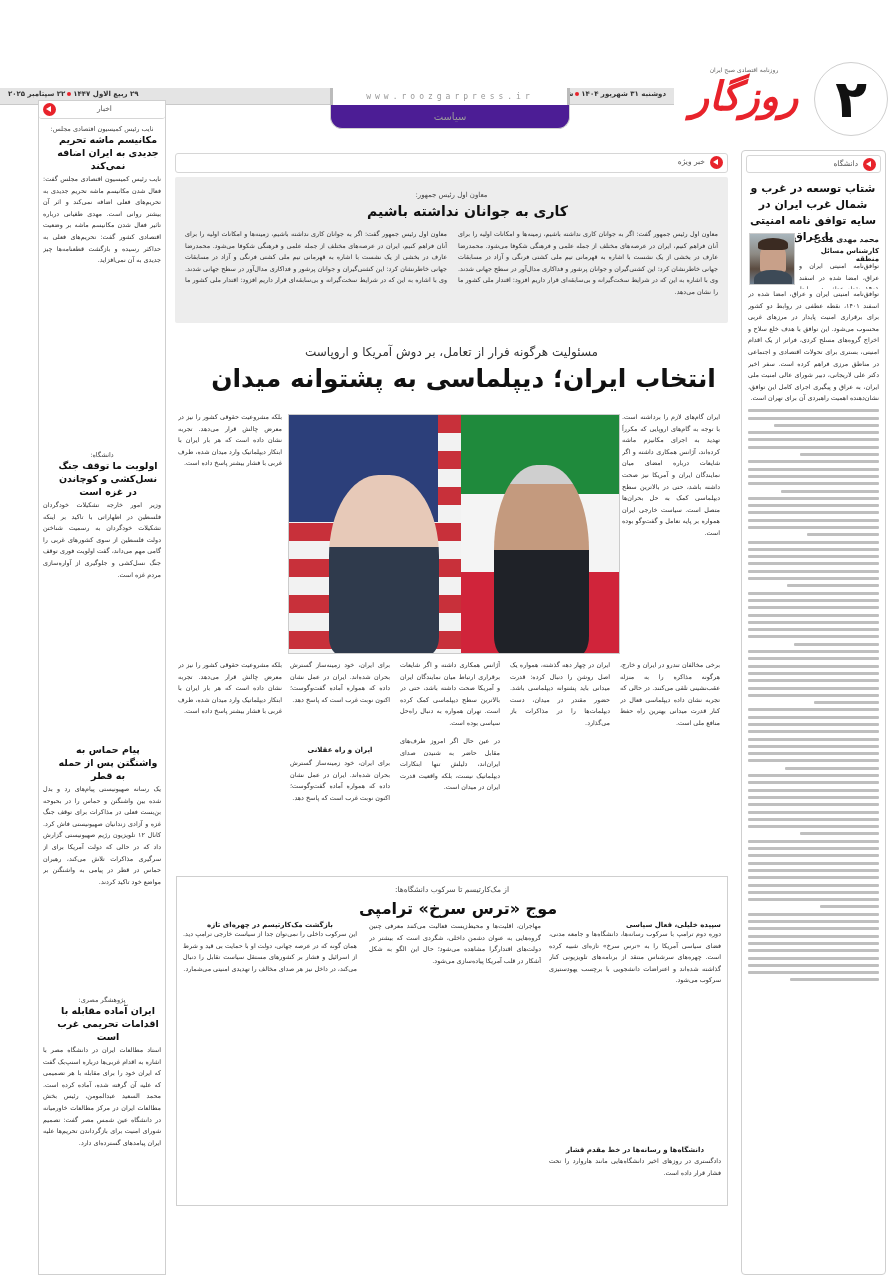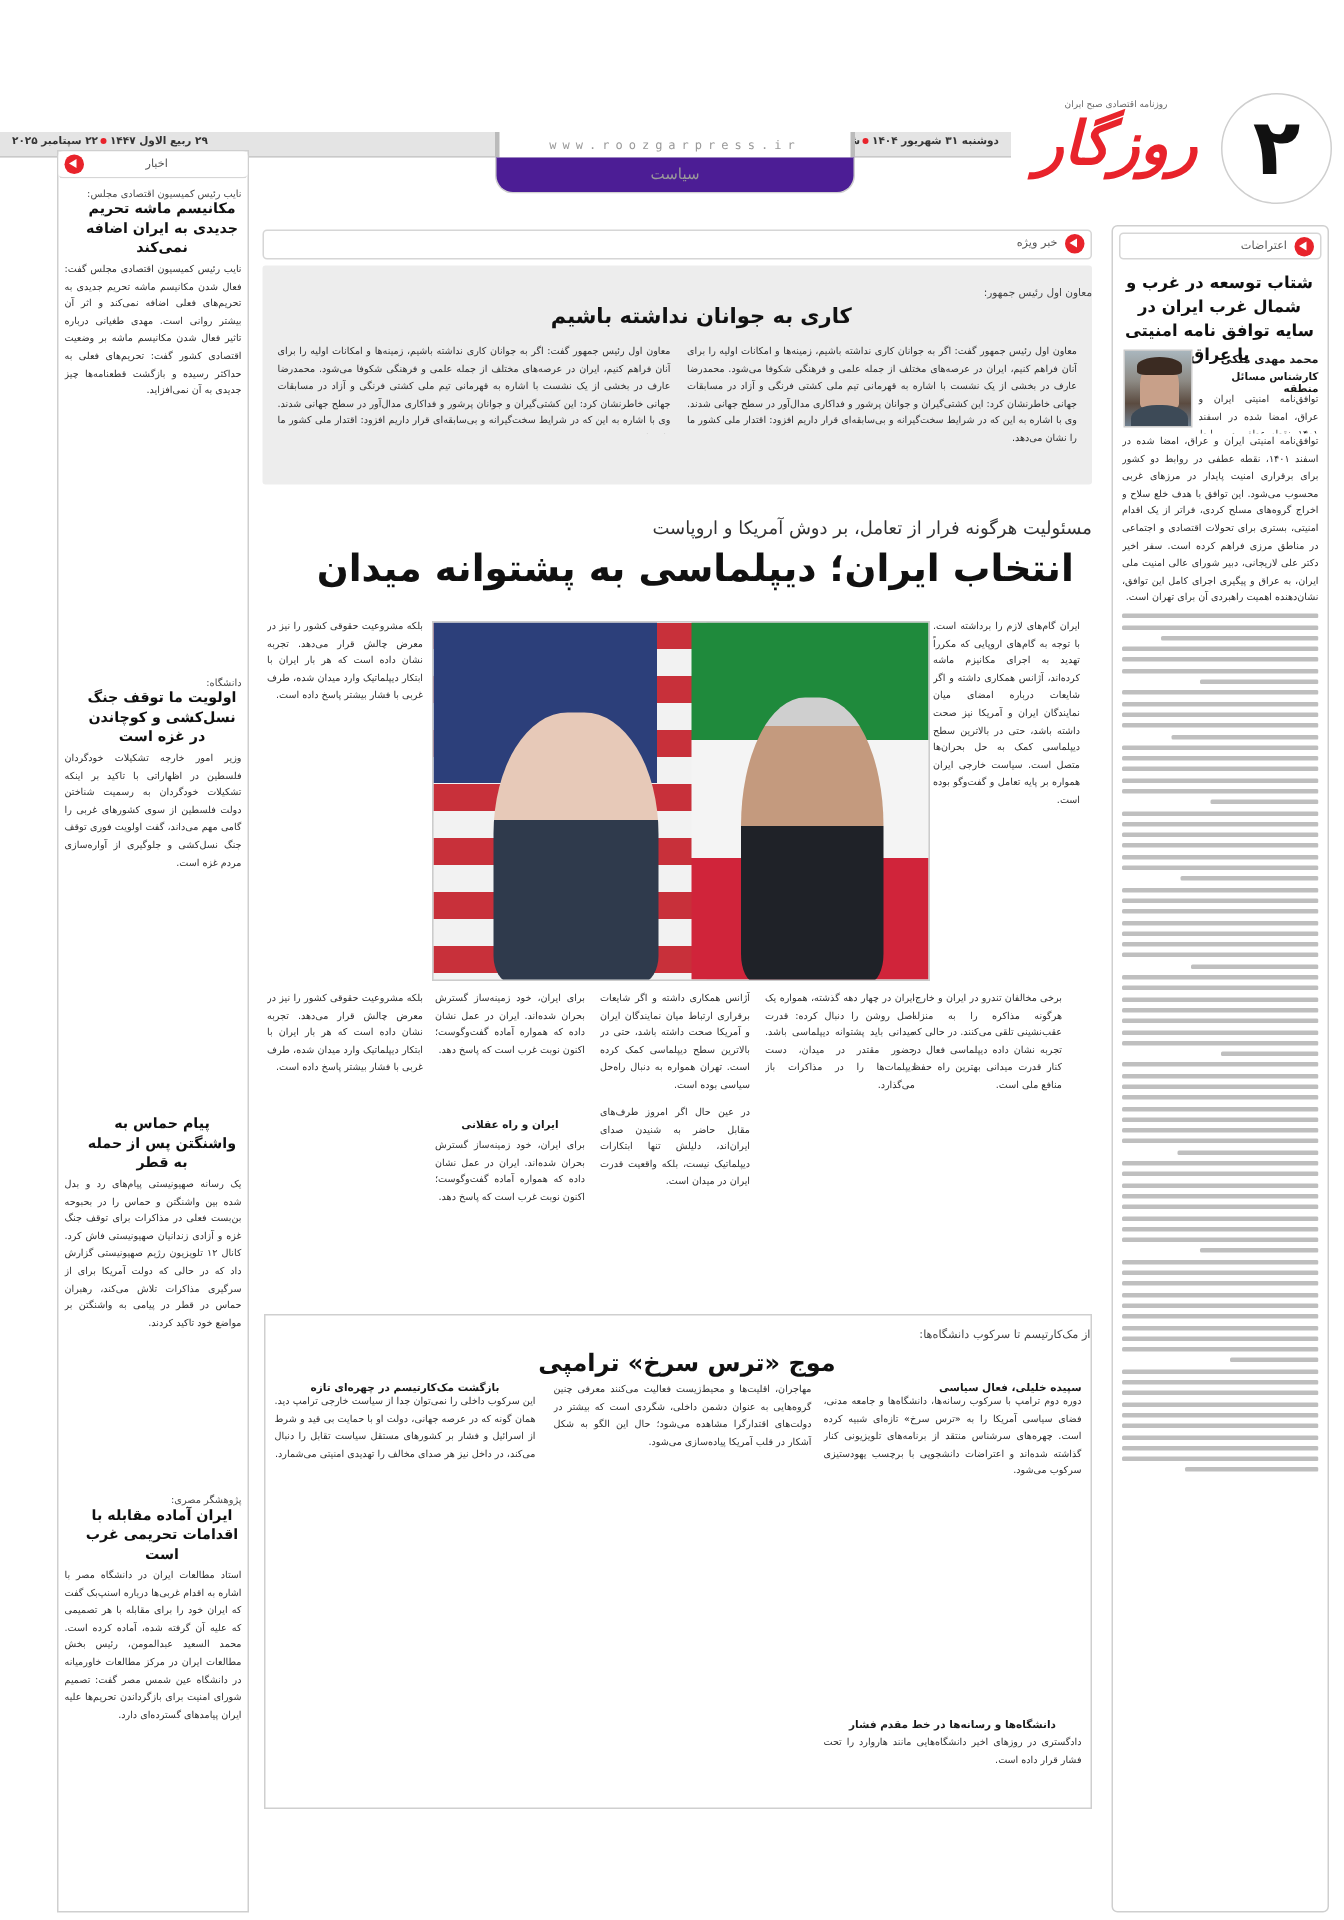--- a/index.html
+++ b/index.html
@@ -21,21 +21,21 @@
   .section-tab { left: 330px; top: 105px; width: 240px; height: 24px; border: 1px solid #d0d0d0; border-top: none; border-radius: 0 0 12px 12px; background:#4c1d95; text-align:center; font-size: 10px; color:#9a9a9a; line-height: 24px; }
   .red-dot { display:inline-block; width:4px; height:4px; background:#e8232b; border-radius:50%; margin: 0 2px; vertical-align: middle; }
 
   
   .bar { height: 18px; border: 1px solid #d6d6d6; border-radius: 3px; background:#fff; }
   .bar .ico { position:absolute; right: 4px; top: 2px; width: 13px; height: 13px; border-radius:50%; background:#e8232b; }
   .bar .ico::after { content:""; position:absolute; left:3px; top:3px; border-style: solid; border-width: 3.5px 5px 3.5px 0; border-color: transparent #fff transparent transparent; }
   .bar .lbl { position:absolute; right: 22px; top: 3px; font-size: 7.5px; color:#555; }
 
   .col-box { border: 1px solid #cfcfcf; background:#fff; }
-  .h-kicker { font-size: 7px; color:#444; text-align:right; }
+  .h-kicker { font-size: 7px; color:#444; text-align:center; }
   .h-title { font-weight: bold; text-align:center; color:#111;margin-left:12px; }
 
   
   .photo { overflow:hidden; border:1px solid #ccc; }
   .flag-us { position:absolute; left:0; top:0; width:55%; height:100%; background: repeating-linear-gradient(180deg, #c8303a 0 18px, #f2f2f2 18px 36px); }
   .flag-us-canton { position:absolute; left:0; top:0; width:45%; height:45%; background:#2c3f7a; }
   .flag-ir { position:absolute; right:0; top:0; width:48%; height:100%; background: linear-gradient(180deg, #1f8a3c 0 33%, #f4f4f4 33% 66%, #d0243a 66% 100%); }
   .person { position:absolute; border-radius: 45% 45% 10% 10%; }
 </style>
 </head>
@@ -49,21 +49,21 @@
 <div class="abs dateband">
   <span class="seg" style="right:8px;"><span>دوشنبه ۳۱ شهریور ۱۴۰۴</span><span class="red-dot"></span><span>شماره پیاپی ۴۰۲۳</span></span>
   <span class="seg" style="left:8px;"><span>۲۹ ربیع الاول ۱۴۴۷</span><span class="red-dot"></span><span>۲۲ سپتامبر ۲۰۲۵</span></span>
 </div>
 <div class="abs url-box">www.roozgarpress.ir</div>
 <div class="abs section-tab">سیاست</div>
 
 <div class="abs col-box" style="right:10px; top:150px; width:145px; height:1125px; border-radius:4px;">
   <div class="abs bar" style="right:4px; top:4px; width:135px;">
     <span class="ico"></span>
-    <span class="lbl">اعتراضات</span>
+    <span class="lbl">دانشگاه</span>
   </div>
   <div class="abs h-title" style="right:8px; top:30px; width:128px; font-size:11px; line-height:16px;">شتاب توسعه در غرب و شمال غرب ایران در سایه توافق نامه امنیتی با عراق</div>
   <div class="abs photo" style="right:90px; top:82px; width:46px; height:52px; background: linear-gradient(180deg,#a9b6bd 0%,#8d8a84 40%,#5b4b40 70%,#6f7f8f 100%);">
     <div class="person" style="left:10px; top:8px; width:26px; height:30px; background:#c8a089;"></div>
     <div class="person" style="left:8px; top:4px; width:30px; height:12px; background:#3b2b22; border-radius:50% 50% 20% 20%;"></div>
     <div class="person" style="left:4px; top:36px; width:38px; height:20px; background:#3d4a57;"></div>
   </div>
   <div class="abs" style="right:6px; top:84px; width:80px; font-size:7.5px; font-weight:bold; text-align:right;">محمد مهدی ملکی</div>
   <div class="abs" style="right:6px; top:96px; width:80px; font-size:7px; font-weight:bold; text-align:right;">کارشناس مسائل منطقه</div>
   <div class="abs txt" style="right:6px; top:110px; width:80px; height:28px;">توافق‌نامه امنیتی ایران و عراق، امضا شده در اسفند ۱۴۰۱، نقطه عطفی در روابط دو کشور برای برقراری امنیت پایدار در مرزهای غربی محسوب می‌شود. این توافق با هدف خلع سلاح و اخراج گروه‌های مسلح کردی، فراتر از یک اقدام امنیتی، بستری برای تحولات اقتصادی و اجتماعی در مناطق مرزی فراهم کرده است. سفر اخیر دکتر علی لاریجانی، دبیر شورای عالی امنیت ملی ایران، به عراق و پیگیری اجرای کامل این توافق، نشان‌دهنده اهمیت راهبردی آن برای تهران است.</div>
@@ -170,21 +170,21 @@
 <div class="abs txt" style="right:176px; top:412px; width:98px; height:240px;">ایران گام‌های لازم را برداشته است. با توجه به گام‌های اروپایی که مکرراً تهدید به اجرای مکانیزم ماشه کرده‌اند، آژانس همکاری داشته و اگر شایعات درباره امضای میان نمایندگان ایران و آمریکا نیز صحت داشته باشد، حتی در بالاترین سطح دیپلماسی کمک به حل بحران‌ها متصل است. سیاست خارجی ایران همواره بر پایه تعامل و گفت‌وگو بوده است.</div>
 <div class="abs photo" style="left:288px; top:414px; width:332px; height:240px; background:#ddd;">
   <div class="flag-us"></div>
   <div class="flag-us-canton"></div>
   <div class="flag-ir"></div>
   <div class="person" style="left:40px; top:60px; width:110px; height:180px; background: linear-gradient(180deg,#e7c9b8 0 40%, #2f3a4c 40% 100%);"></div>
   <div class="person" style="right:30px; top:50px; width:95px; height:190px; background: linear-gradient(180deg,#cfcfcf 0 10%, #c49a7e 10% 45%, #1f2228 45% 100%);"></div>
 </div>
 <div class="abs txt" style="left:178px; top:412px; width:104px; height:240px;">بلکه مشروعیت حقوقی کشور را نیز در معرض چالش قرار می‌دهد. تجربه نشان داده است که هر بار ایران با ابتکار دیپلماتیک وارد میدان شده، طرف غربی با فشار بیشتر پاسخ داده است.</div>
 
-<div class="abs txt" style="right:188px; top:660px; width:100px; height:180px;">برخی مخالفان تندرو در ایران و خارج، هرگونه مذاکره را به منزله عقب‌نشینی تلقی می‌کنند. در حالی که تجربه نشان داده دیپلماسی فعال در کنار قدرت میدانی بهترین راه حفظ منافع ملی است.</div>
+<div class="abs txt" style="right:176px; top:660px; width:100px; height:180px;">برخی مخالفان تندرو در ایران و خارج، هرگونه مذاکره را به منزله عقب‌نشینی تلقی می‌کنند. در حالی که تجربه نشان داده دیپلماسی فعال در کنار قدرت میدانی بهترین راه حفظ منافع ملی است.</div>
 <div class="abs txt" style="right:286px; top:660px; width:100px; height:180px;">ایران در چهار دهه گذشته، همواره یک اصل روشن را دنبال کرده: قدرت میدانی باید پشتوانه دیپلماسی باشد. حضور مقتدر در میدان، دست دیپلمات‌ها را در مذاکرات باز می‌گذارد.</div>
 <div class="abs" style="right:396px; top:660px; width:100px; height:180px;">
   <div class="txt" style="height:72px;">آژانس همکاری داشته و اگر شایعات برقراری ارتباط میان نمایندگان ایران و آمریکا صحت داشته باشد، حتی در بالاترین سطح دیپلماسی کمک کرده است. تهران همواره به دنبال راه‌حل سیاسی بوده است.</div>
   <div class="txt" style="height:100px; margin-top:4px;">در عین حال اگر امروز طرف‌های مقابل حاضر به شنیدن صدای ایران‌اند، دلیلش تنها ابتکارات دیپلماتیک نیست، بلکه واقعیت قدرت ایران در میدان است.</div>
 </div>
 <div class="abs" style="right:506px; top:660px; width:100px; height:180px;">
   <div class="txt" style="height:82px;">برای ایران، خود زمینه‌ساز گسترش بحران شده‌اند. ایران در عمل نشان داده که همواره آماده گفت‌وگوست؛ اکنون نوبت غرب است که پاسخ دهد.</div>
   <div style="font-size:7px; font-weight:bold; text-align:center; margin:4px 0;">ایران و راه عقلانی</div>
   <div class="txt" style="height:78px;">برای ایران، خود زمینه‌ساز گسترش بحران شده‌اند. ایران در عمل نشان داده که همواره آماده گفت‌وگوست؛ اکنون نوبت غرب است که پاسخ دهد.</div>
 </div>

